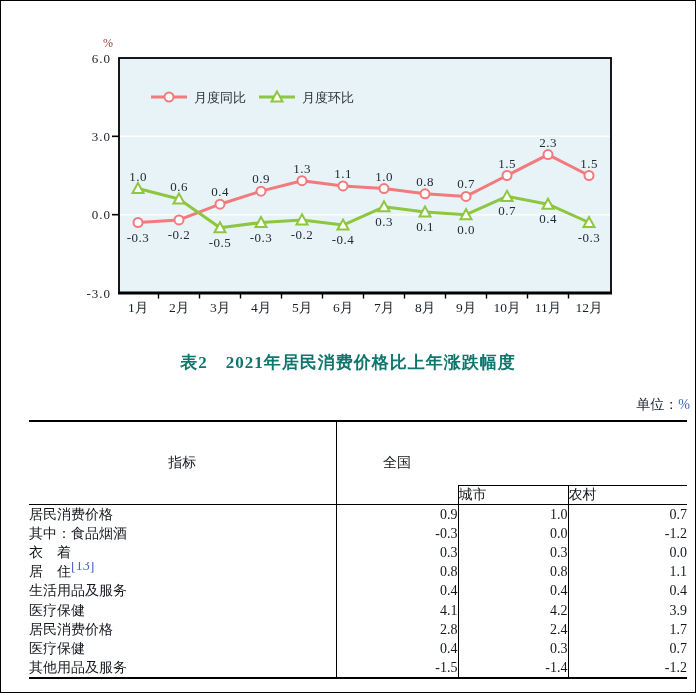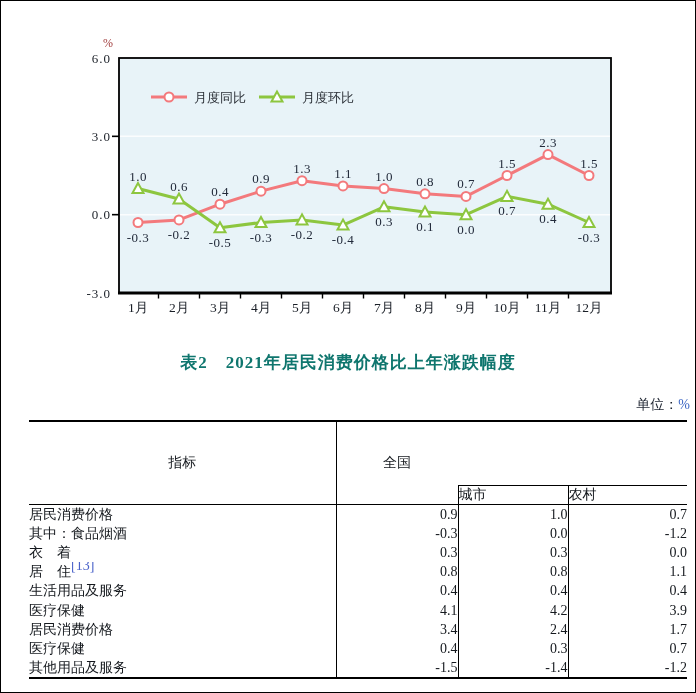--- a/index.html
+++ b/index.html
@@ -197,21 +197,21 @@
           <td class="val v3">0.4</td>
         </tr>
         <tr>
           <td class="lbl ind2"><span>医疗保健</span></td>
           <td class="val v1">4.1</td>
           <td class="val v2">4.2</td>
           <td class="val v3">3.9</td>
         </tr>
         <tr>
           <td class="lbl ind2"><span>居民消费价格</span></td>
-          <td class="val v1">3.4</td>
+          <td class="val v1">2.8</td>
           <td class="val v2">2.4</td>
           <td class="val v3">1.7</td>
         </tr>
         <tr>
           <td class="lbl ind2"><span>医疗保健</span></td>
           <td class="val v1">0.4</td>
           <td class="val v2">0.3</td>
           <td class="val v3">0.7</td>
         </tr>
         <tr>

